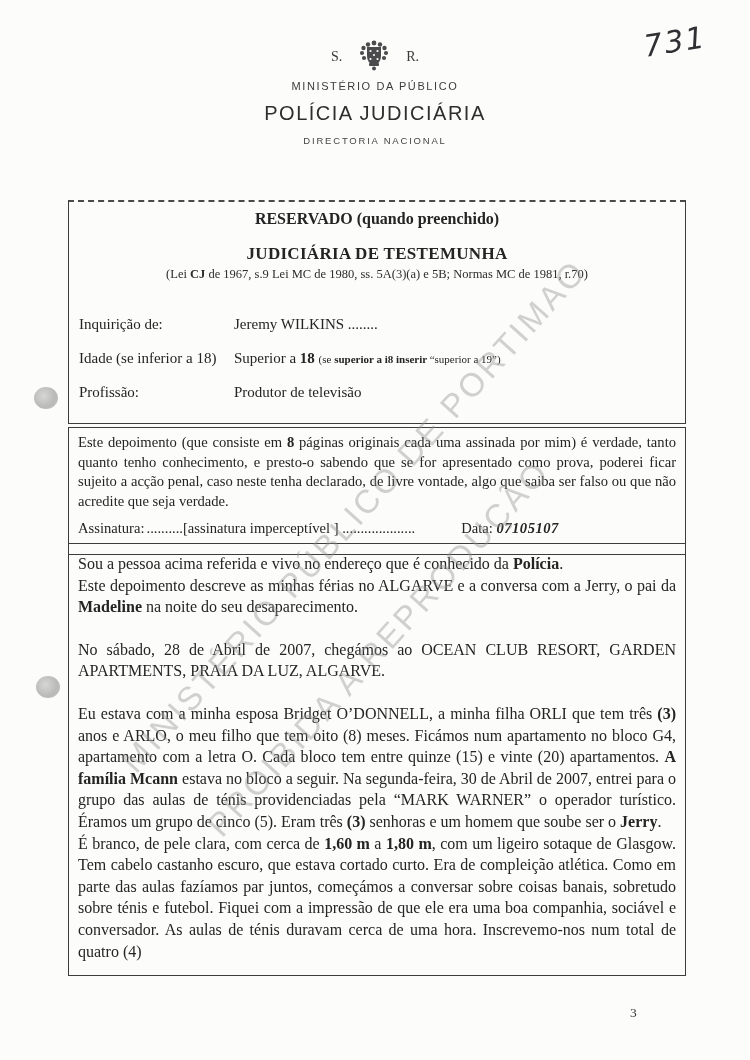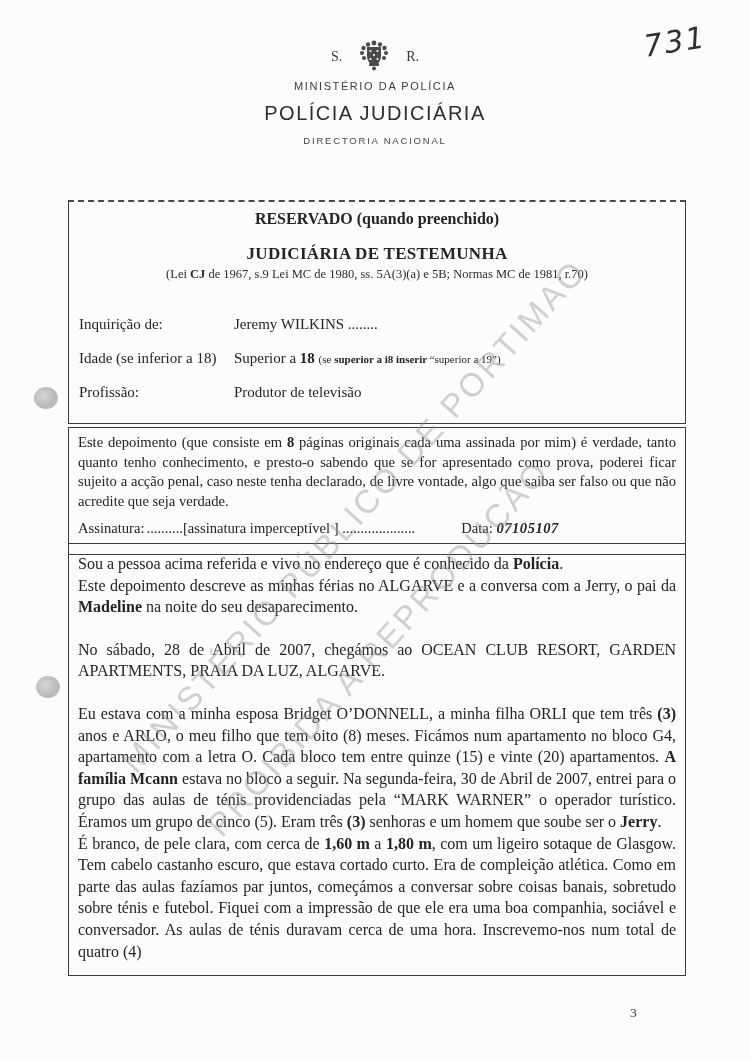--- a/index.html
+++ b/index.html
@@ -94,21 +94,21 @@
             <circle cx="14.5" cy="12" r="1.1"></circle>
               <circle cx="21.5" cy="12" r="1.1"></circle>
             <circle cx="18" cy="16" r="1.1"></circle>
             <circle cx="14.5" cy="20" r="1.1"></circle>
               <circle cx="21.5" cy="20" r="1.1"></circle>
           </g>
         </svg>
       </span>
       <span class="sr">R.</span>
     </div>
-    <div class="ministry">MINISTÉRIO DA POLÍCIA</div>
+    <div class="ministry">MINISTÉRIO DA PÚBLICO</div>
     <div class="org">POLÍCIA JUDICIÁRIA</div>
     <div class="directorate">DIRECTORIA NACIONAL</div>
   </header>
 
   <div class="watermark wm1">MINISTÉRIO PÚBLICO DE PORTIMAO</div>
   <div class="watermark wm2">PROIBIDA A REPRODUÇÃO</div>
 
   <div class="hole hole1"></div>
   <div class="hole hole2"></div>
 

